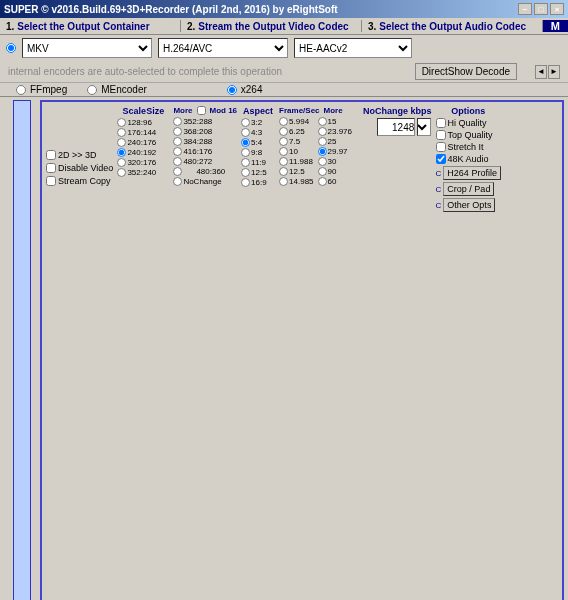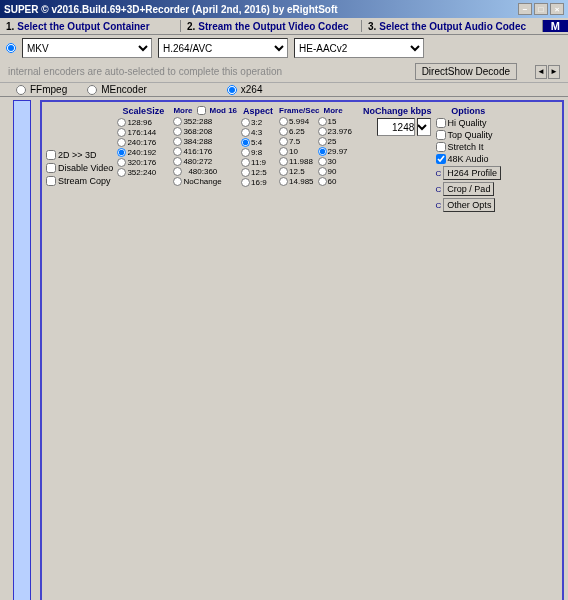--- a/index.html
+++ b/index.html
@@ -30,21 +30,21 @@
       font-size: 8px; cursor: pointer; font-weight: bold;
     }
     select {
       height: 20px;
       background: white;
       border: 1px inset #888;
       font-size: 10px;
     }
     .mkv-select { width: 130px; }
     .video-select { width: 130px; }
-    .audio-select { width: 130px; }
+    .audio-select { width: 118px; }
     .directshow-btn {
       margin-left: auto;
       margin-right: 8px;
       background: #d4d0c8;
       border: 1px solid #888;
       font-size: 10px;
       padding: 2px 6px;
       cursor: pointer;
     }
     input[type="radio"] { width: 10px; height: 10px; margin: 0; }
@@ -195,21 +195,21 @@
               <span>384:288</span>
             </div>
           <div style="display:flex; align-items:center; gap:1px;">
               <input type="radio" name="scale2" style="width: 9px; height: 9px;">
               <span>416:176</span>
             </div>
           <div style="display:flex; align-items:center; gap:1px;">
               <input type="radio" name="scale2" style="width: 9px; height: 9px;">
               <span>480:272</span>
             </div>
-          <div style="display:flex; align-items:flex-start; gap:6px;">
+          <div style="display:flex; align-items:flex-start; gap:14px;">
               <input type="radio" name="scale2" style="width: 9px; height: 9px;">
               <span>480:360</span>
             </div>
           <div style="display:flex; align-items:center; gap:1px;">
               <input type="radio" name="scale2" style="width: 9px; height: 9px;">
               <span>NoChange</span>
             </div>
         </div>
       </div>
 

